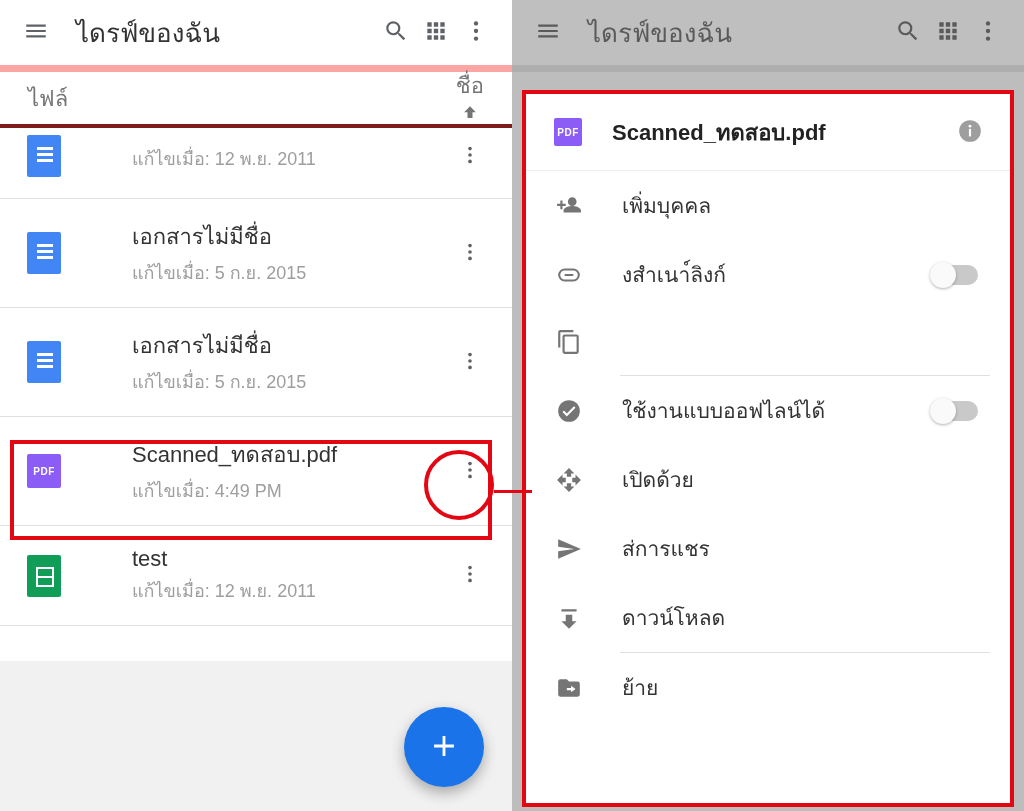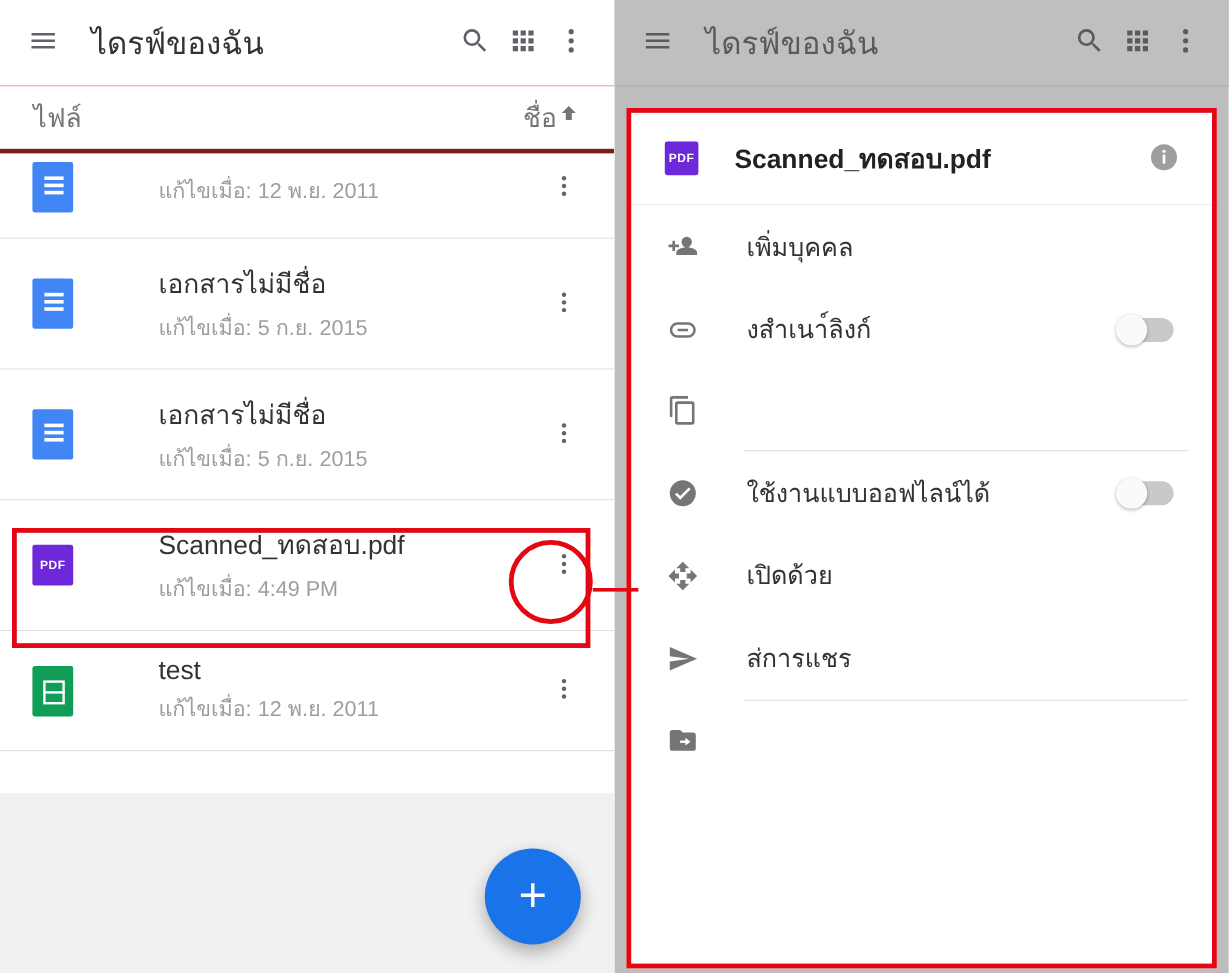--- a/index.html
+++ b/index.html
@@ -14,21 +14,21 @@
   .pane { flex: 0 0 512px; position: relative; overflow: hidden; }
   .pane-left { background: #fff; }
   .pane-right { background: #fff; }
 
   
   .appbar {
     height: 72px;
     display: flex;
     align-items: center;
     padding: 0 16px;
-    border-bottom: 1px solid #fca5a5;
+    border-bottom: 7px solid #fca5a5;
   }
   .appbar.dimmed { background: #bfbfbf; border-bottom-color: #aeaeae; }
   .appbar .title { flex: 1; font-size: 26px; color: #333; margin-left: 20px; }
   .appbar.dimmed .title,
   .appbar.dimmed .icon-btn { color: #5a5a5a; }
   .icon-btn {
     width: 40px; height: 40px;
     display: flex; align-items: center; justify-content: center;
     color: #5f6368; cursor: pointer; border: none; background: none;
   }
@@ -38,21 +38,21 @@
   .listhdr {
     height: 56px;
     display: flex;
     align-items: center;
     padding: 0 28px;
     font-size: 22px;
     color: #757575;
     border-bottom: 4px solid #7f1d1d;
   }
   .listhdr .spacer { flex: 1; }
-  .listhdr .sort { display: flex; align-items: center; color: #757575; }
+  .listhdr .sort { display: flex; align-items: center; color: #757575; flex-direction: column; }
   .listhdr .sort svg { width: 20px; height: 20px; fill: currentColor; }
 
   
   .filelist { }
   .filerow {
     display: flex;
     align-items: center;
     padding: 20px 20px 20px 26px;
     border-bottom: 1px solid #e0e0e0;
     background: #fff;
@@ -70,21 +70,21 @@
     width: 44px; height: 44px;
     display: flex; align-items: center; justify-content: center;
     color: #5f6368; cursor: pointer; background: none; border: none;
   }
   .filerow .overflow svg { width: 22px; height: 22px; fill: currentColor; }
   .filerow.toprow { padding-top: 6px; }
 
   
   .docbadge { width: 34px; height: 42px; background: #4285f4; position: relative; border-radius: 2px; }
   .docbadge::after { content:""; position:absolute; left:10px; right:8px; top:12px; height:3px; background:#fff; box-shadow: 0 6px 0 #fff, 0 12px 0 #fff; }
-  .pdfbadge { width: 34px; height: 34px; background: #6d28d9; border-radius: 2px; color:#fff; font-size:10px; font-weight:700; display:flex; align-items:center; justify-content:center; letter-spacing:0.5px; }
+  .pdfbadge { width: 34px; height: 34px; background: #8b5cf6; border-radius: 2px; color:#fff; font-size:10px; font-weight:700; display:flex; align-items:center; justify-content:center; letter-spacing:0.5px; }
   .sheetbadge { width: 34px; height: 42px; background: #0f9d58; border-radius:2px; position:relative; }
   .sheetbadge::after { content:""; position:absolute; left:9px; right:7px; top:12px; bottom:10px; border:2px solid #fff; }
   .sheetbadge::before { content:""; position:absolute; left:9px; right:7px; top:50%; height:2px; background:#fff; }
 
   
   .anno-left {
     position: absolute;
     left: 10px; right: 20px; top: 440px; height: 100px;
     border: 4px solid #e30613;
     pointer-events: none;
@@ -414,28 +414,37 @@
 
       <div class="sheet-item">
         <span class="icon">
             <svg viewBox="0 0 24 24">
               <path d="M2 21l21-9L2 3v7l15 2-15 2z"></path>
             </svg>
           </span>
         <span class="label">ส่การแชร</span>
       </div>
 
+      <div class="sheet-item">
+        <span class="icon">
+            <svg viewBox="0 0 24 24">
+              <path d="M5 20h14v-2H5v2zm7-18L5 9h4v6h6V9h4l-7-7z" transform="rotate(180 12 12)"></path>
+            </svg>
+          </span>
+        <span class="label">ดาวน์โหลด</span>
+      </div>
 
       <div class="sheet-sep"></div>
 
       <div class="sheet-item">
         <span class="icon">
             <svg viewBox="0 0 24 24">
               <path d="M20 6h-8l-2-2H4a2 2 0 00-2 2v12a2 2 0 002 2h16a2 2 0 002-2V8a2 2 0 00-2-2zm-6 10v-2h-4v-2h4V10l4 3-4 3z"></path>
             </svg>
           </span>
+        <span class="label">ย้าย</span>
       </div>
 
     </div>
   </div>
 
   <div class="anno-right"></div>
 </div>
 
 </body></html>

